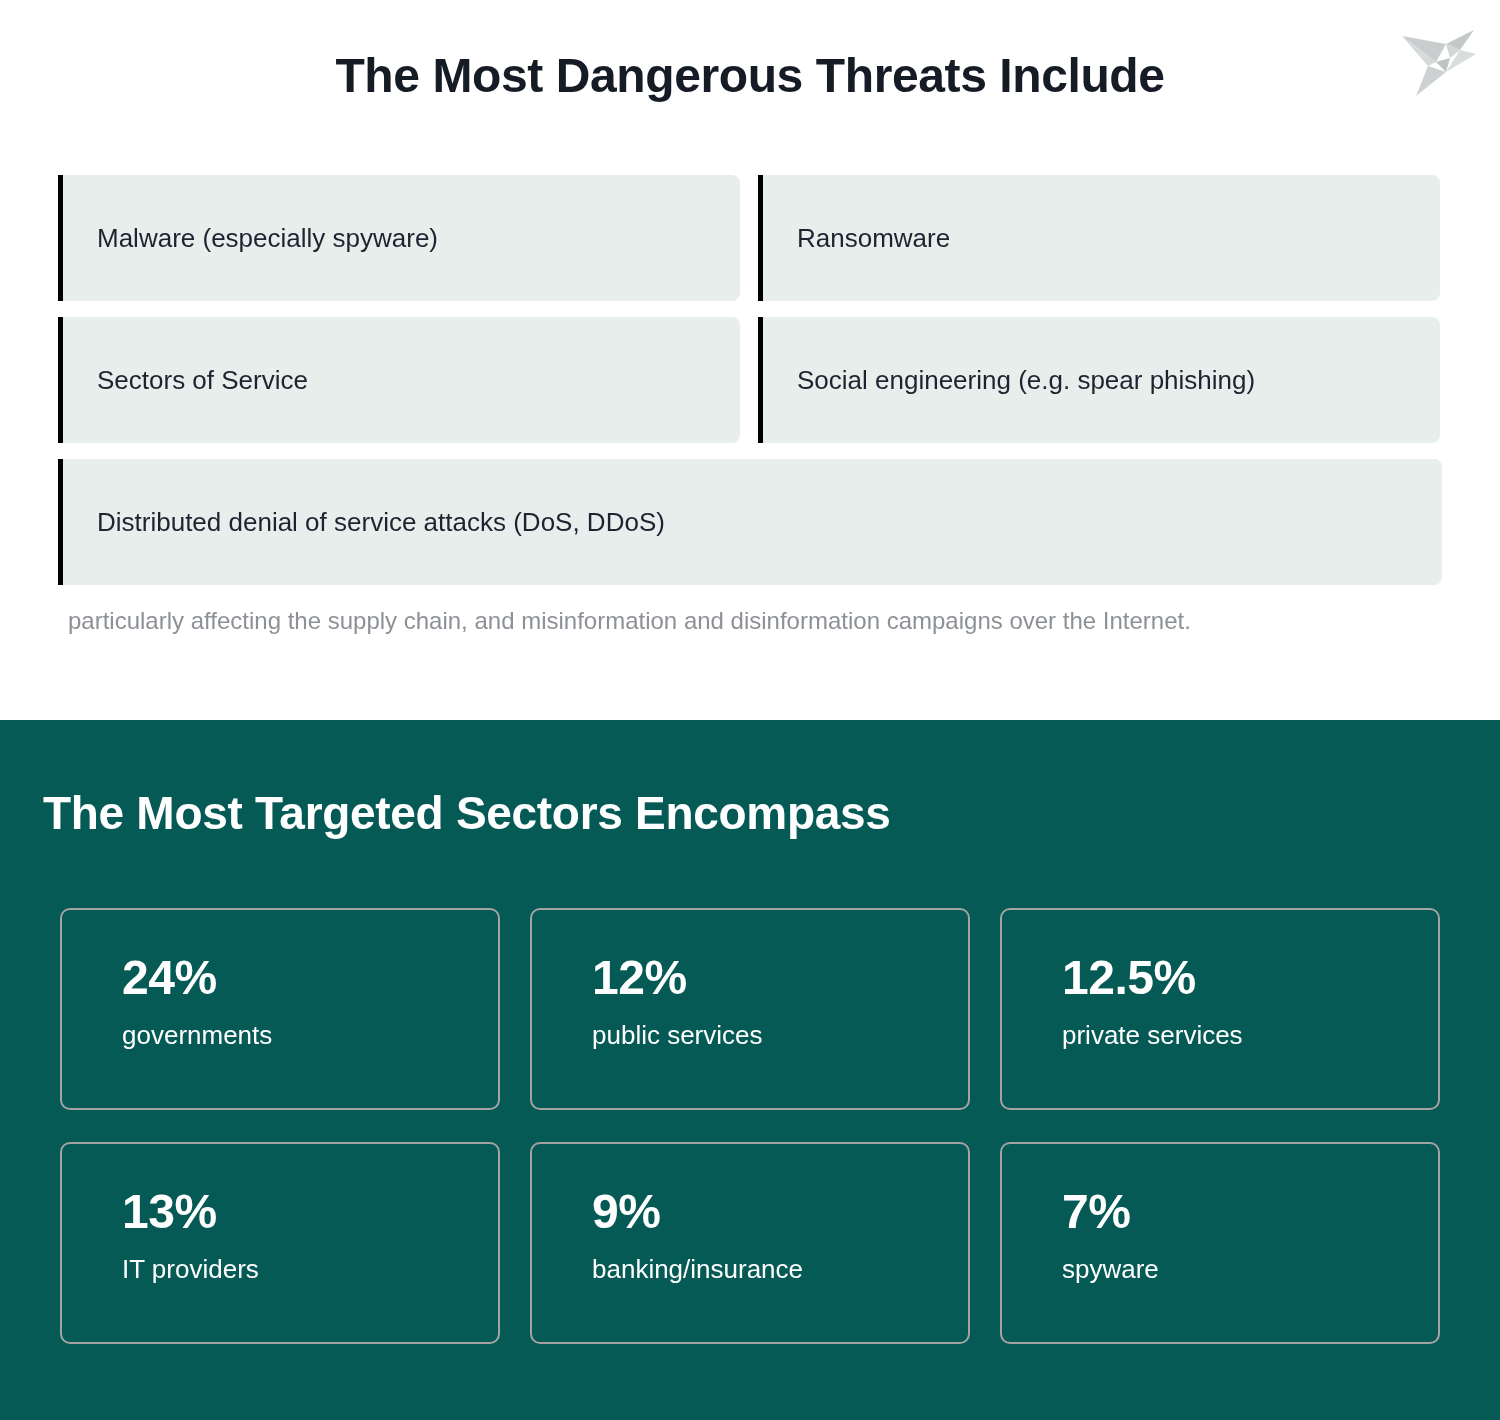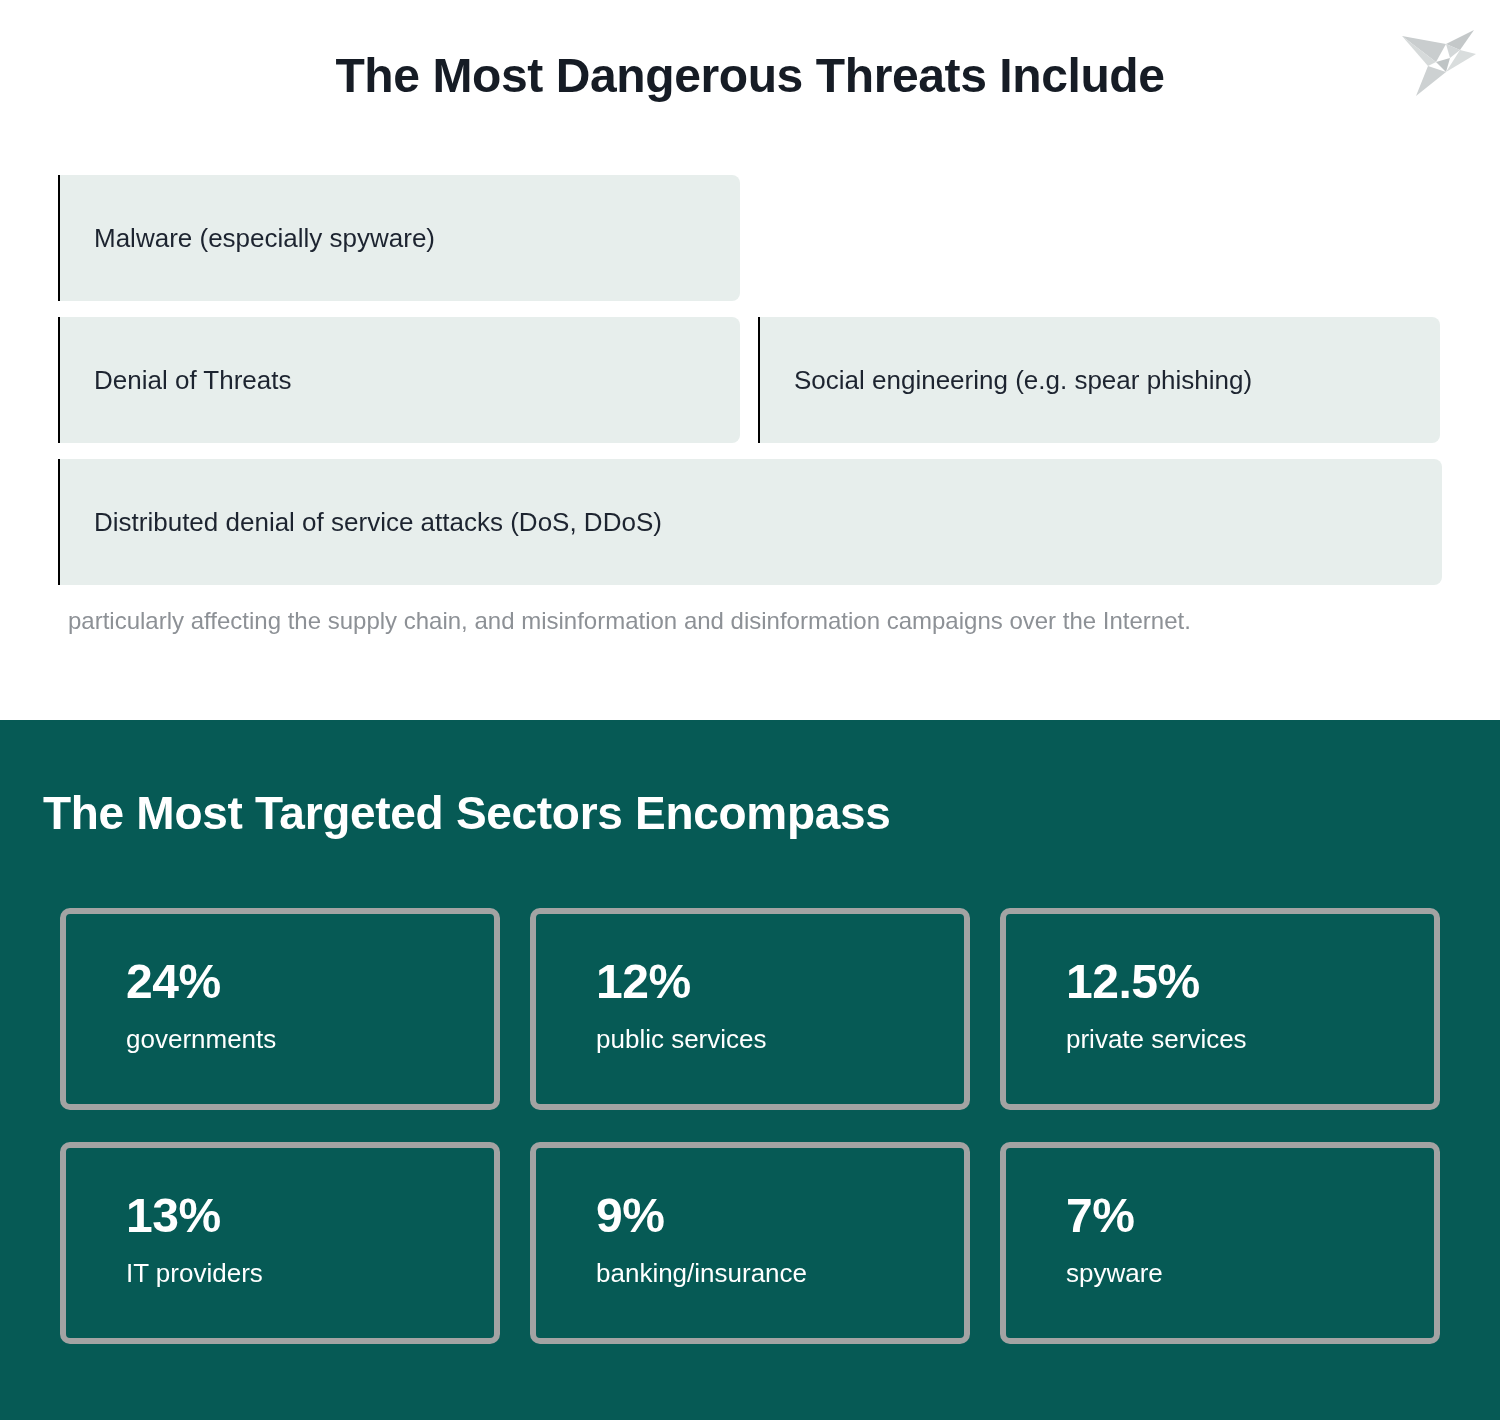--- a/index.html
+++ b/index.html
@@ -57,21 +57,21 @@
   }
 
   .threat-row {
     display:flex;
     gap:18px;
     margin-bottom:16px;
   }
 
   .threat-box {
     background:#e7eeec;
-    border-left:2px solid #000000;
+    border-left:5px solid #000000;
     border-radius:0 8px 8px 0;
     min-height:126px;
     display:flex;
     align-items:center;
     padding:0 0 0 34px;
     color:#1d2430;
     font-size:26px;
     line-height:1.25;
     font-family:"Liberation Sans", sans-serif;
   }
@@ -120,21 +120,21 @@
     width:1380px;
     display:flex;
     flex-wrap:wrap;
     gap:32px 30px;
   }
 
   .stat-card {
     flex:0 0 440px;
     width:440px;
     height:202px;
-    border:6px solid #a3a3a3;
+    border:2px solid #a3a3a3;
     border-radius:10px;
     padding:44px 0 0 60px;
     color:#ffffff;
   }
 
   .stat-value {
     font-size:48px;
     font-weight:bold;
     line-height:1;
     letter-spacing:-0.5px;
@@ -170,25 +170,28 @@
     </div>
 
     <div class="page-title">The Most Dangerous Threats Include</div>
 
     <div class="threat-grid">
 
       <div class="threat-row">
         <div class="threat-box half">
           <span>Malware (especially spyware)</span>
         </div>
+        <div class="threat-box half">
+          <span>Ransomware</span>
+        </div>
       </div>
 
       <div class="threat-row">
         <div class="threat-box half">
-          <span>Denial of Threats</span>
+          <span>Sectors of Service</span>
         </div>
         <div class="threat-box half">
           <span>Social engineering (e.g. spear phishing)</span>
         </div>
       </div>
 
       <div class="threat-row">
         <div class="threat-box full">
           <span>Distributed denial of service attacks (DoS, DDoS)</span>
         </div>

